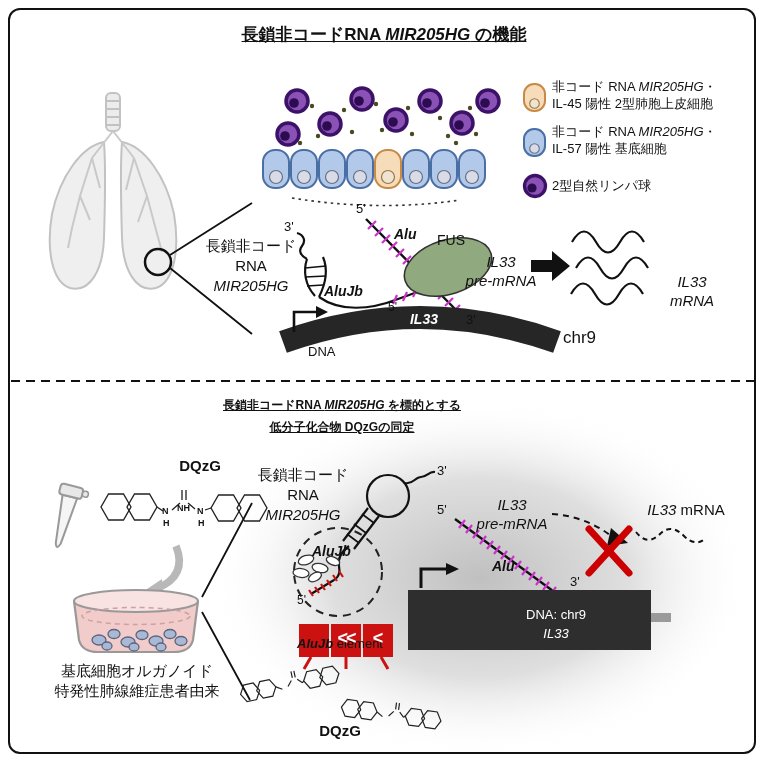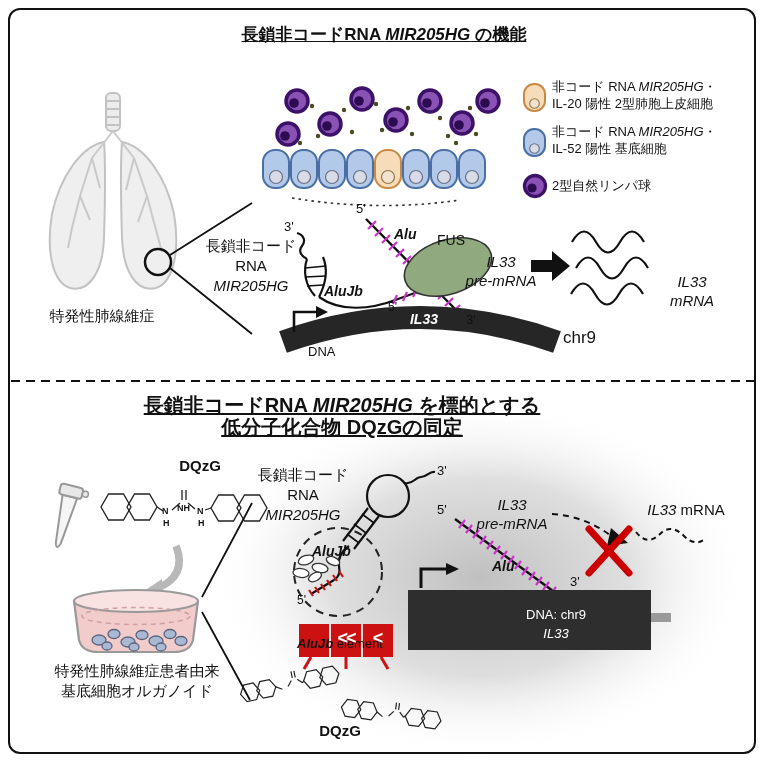--- a/index.html
+++ b/index.html
@@ -236,30 +236,29 @@
     <use href="#molproto" transform="translate(236,680) rotate(-12) scale(0.75)"></use>
     <use href="#molproto" transform="translate(342,692) rotate(8) scale(0.75)"></use>
   </svg>
 
   <div class="frame"></div>
 
   <div class="lbl ctr u" style="left:0;top:24px;width:768px;font-size:17px;font-weight:bold;">
     <span>長鎖非コードRNA </span><span class="i">MIR205HG</span><span> の機能</span>
   </div>
 
-  <div class="lbl ctr" style="left:18px;top:307px;width:168px;font-size:15px;">特発性肺線維症</div>
 
   <div class="lbl" style="left:552px;top:79px;font-size:13px;">
     <span>非コード RNA </span><span class="i">MIR205HG</span><span>・</span>
   </div>
-  <div class="lbl" style="left:552px;top:96px;font-size:13px;">IL-20 陽性 2型肺胞上皮細胞</div>
+  <div class="lbl" style="left:552px;top:96px;font-size:13px;">IL-45 陽性 2型肺胞上皮細胞</div>
   <div class="lbl" style="left:552px;top:124px;font-size:13px;">
     <span>非コード RNA </span><span class="i">MIR205HG</span><span>・</span>
   </div>
-  <div class="lbl" style="left:552px;top:141px;font-size:13px;">IL-52 陽性 基底細胞</div>
+  <div class="lbl" style="left:552px;top:141px;font-size:13px;">IL-57 陽性 基底細胞</div>
   <div class="lbl" style="left:552px;top:178px;font-size:13px;">2型自然リンパ球</div>
 
   <div class="lbl ctr" style="left:198px;top:236px;width:106px;font-size:15px;line-height:20px;">
     <div>長鎖非コード</div>
     <div>RNA</div>
     <div class="i">MIR205HG</div>
   </div>
 
   <div class="lbl" style="left:284px;top:219px;font-size:13px;">3'</div>
   <div class="lbl" style="left:356px;top:201px;font-size:13px;">5'</div>
@@ -273,38 +272,38 @@
   </div>
   <div class="lbl" style="left:466px;top:312px;font-size:13px;">3'</div>
   <div class="lbl ctr i" style="left:650px;top:272px;width:84px;font-size:15px;line-height:19px;">
     <div>IL33</div>
     <div>mRNA</div>
   </div>
   <div class="lbl ctr i b w" style="left:392px;top:311px;width:64px;font-size:14px;">IL33</div>
   <div class="lbl" style="left:563px;top:327px;font-size:17px;">chr9</div>
   <div class="lbl" style="left:308px;top:344px;font-size:13px;">DNA</div>
 
-  <div class="lbl ctr u" style="left:0;top:394px;width:684px;font-size:20px;font-weight:bold;line-height:22px;text-decoration:underline;">
+  <div class="lbl ctr u" style="left:0;top:394px;width:684px;font-size:12px;font-weight:bold;line-height:22px;text-decoration:underline;">
     <div>
       <span>長鎖非コードRNA </span><span class="i">MIR205HG</span><span> を標的とする</span>
     </div>
     <div>低分子化合物 DQzGの同定</div>
   </div>
 
   <div class="lbl ctr b" style="left:155px;top:457px;width:90px;font-size:15px;">DQzG</div>
 
   <div class="lbl" style="left:162px;top:506px;font-size:9px;font-weight:bold;">N</div>
   <div class="lbl" style="left:163px;top:518px;font-size:9px;font-weight:bold;">H</div>
   <div class="lbl" style="left:177px;top:477px;font-size:9px;font-weight:bold;margin-top:26px;">NH</div>
   <div class="lbl" style="left:197px;top:506px;font-size:9px;font-weight:bold;">N</div>
   <div class="lbl" style="left:198px;top:518px;font-size:9px;font-weight:bold;">H</div>
 
   <div class="lbl ctr" style="left:28px;top:661px;width:218px;font-size:15px;line-height:20px;">
+    <div>基底細胞オルガノイド</div>
     <div>特発性肺線維症患者由来</div>
-    <div>基底細胞オルガノイド</div>
   </div>
 
   <div class="lbl ctr" style="left:250px;top:465px;width:106px;font-size:15px;line-height:20px;">
     <div>長鎖非コード</div>
     <div>RNA</div>
     <div class="i">MIR205HG</div>
   </div>
 
   <div class="lbl" style="left:437px;top:463px;font-size:13px;">3'</div>
   <div class="lbl i b" style="left:312px;top:543px;font-size:14px;">AluJb</div>

